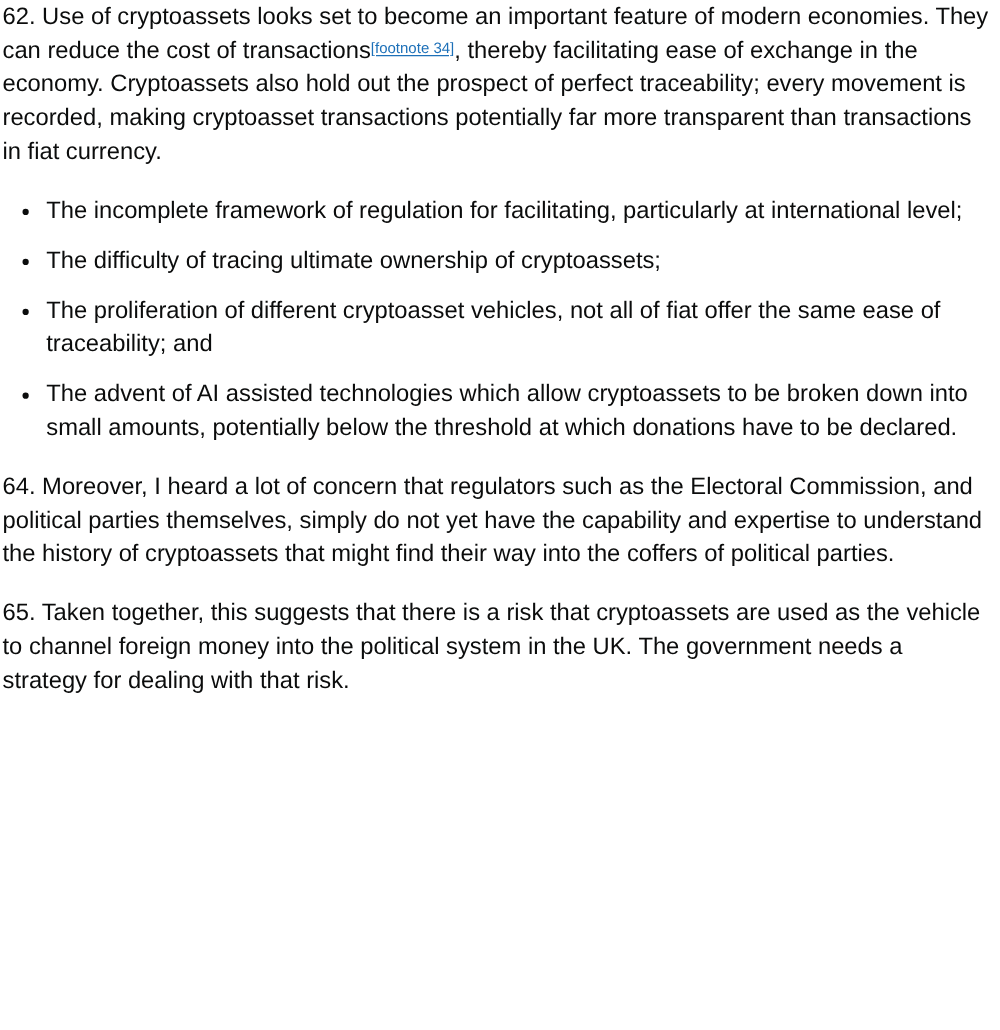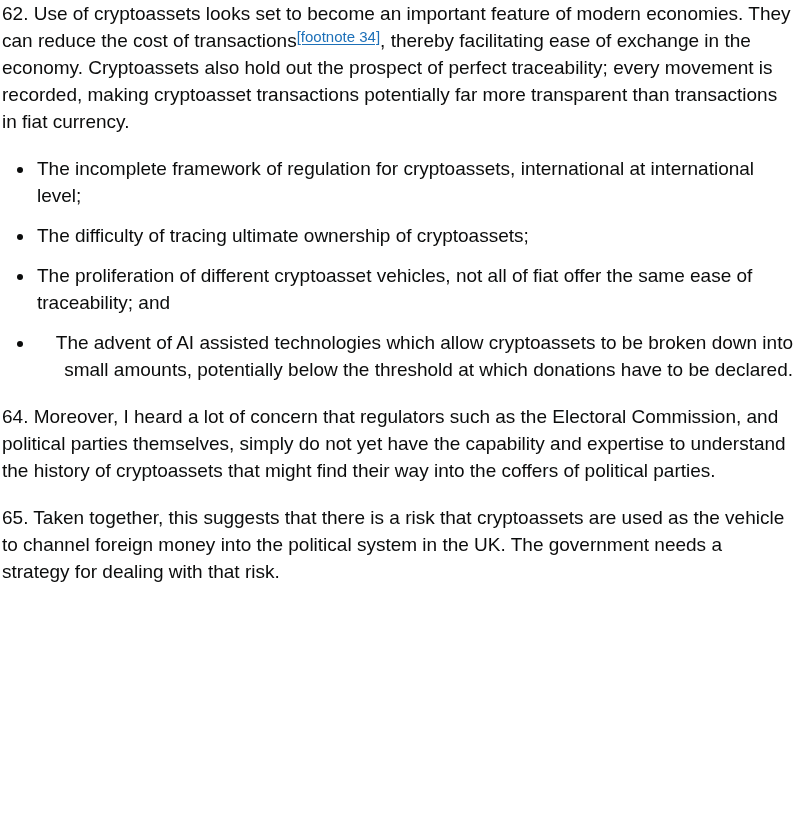--- a/index.html
+++ b/index.html
@@ -28,23 +28,23 @@
   }
   ul.bullet-list {
     margin: 0 0 20px 0;
     padding-left: 33px;
     list-style: disc outside;
   }
   ul.bullet-list li {
     margin-bottom: 13px;
     padding-left: 2px;
   }
-  ul.bullet-list li:last-child { margin-bottom: 0; text-align: right; }
+  ul.bullet-list li:last-child { margin-bottom: 0; }
   sup.footnote-ref {
-    font-size: 15px;
+    font-size: 12px;
     line-height: 0;
     vertical-align: baseline;
     position: relative;
     top: -0.35em;
   }
   a.footnote-link {
     color: var(--link, #1d70b8);
     text-decoration: underline;
     text-underline-offset: 2px;
     cursor: pointer;
@@ -54,21 +54,21 @@
 </head>
 <body>
 
 <main class="article">
 
 
   <p class="body-para"><span>62. Use of cryptoassets looks set to become an important feature of modern economies. They can reduce the cost of transactions</span><sup class="footnote-ref"><a class="footnote-link" href="#">[footnote 34]</a></sup><span>, thereby facilitating ease of exchange in the economy. Cryptoassets also hold out the prospect of perfect traceability; every movement is recorded, making cryptoasset transactions potentially far more transparent than transactions in fiat currency.</span></p>
 
 
   <ul class="bullet-list">
-    <li>The incomplete framework of regulation for cryptoassets, international at international level;</li>
+    <li>The incomplete framework of regulation for facilitating, particularly at international level;</li>
     <li>The difficulty of tracing ultimate ownership of cryptoassets;</li>
     <li>The proliferation of different cryptoasset vehicles, not all of fiat offer the same ease of traceability; and</li>
     <li>The advent of AI assisted technologies which allow cryptoassets to be broken down into small amounts, potentially below the threshold at which donations have to be declared.</li>
   </ul>
 
   <p class="body-para">64. Moreover, I heard a lot of concern that regulators such as the Electoral Commission, and political parties themselves, simply do not yet have the capability and expertise to understand the history of cryptoassets that might find their way into the coffers of political parties.</p>
 
   <p class="body-para last-para">65. Taken together, this suggests that there is a risk that cryptoassets are used as the vehicle to channel foreign money into the political system in the UK. The government needs a strategy for dealing with that risk.</p>
 
 </main>

